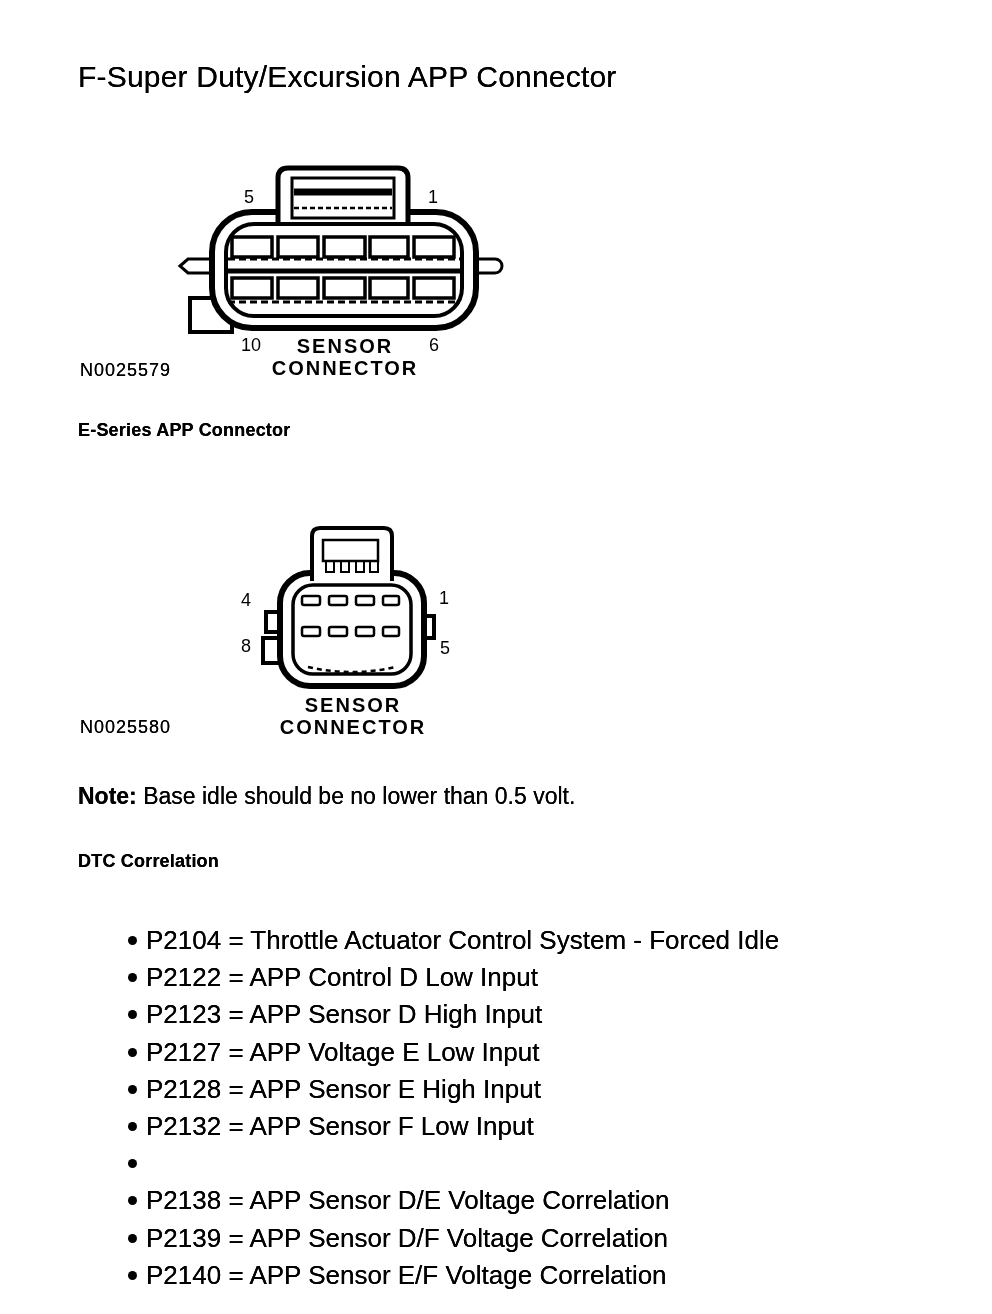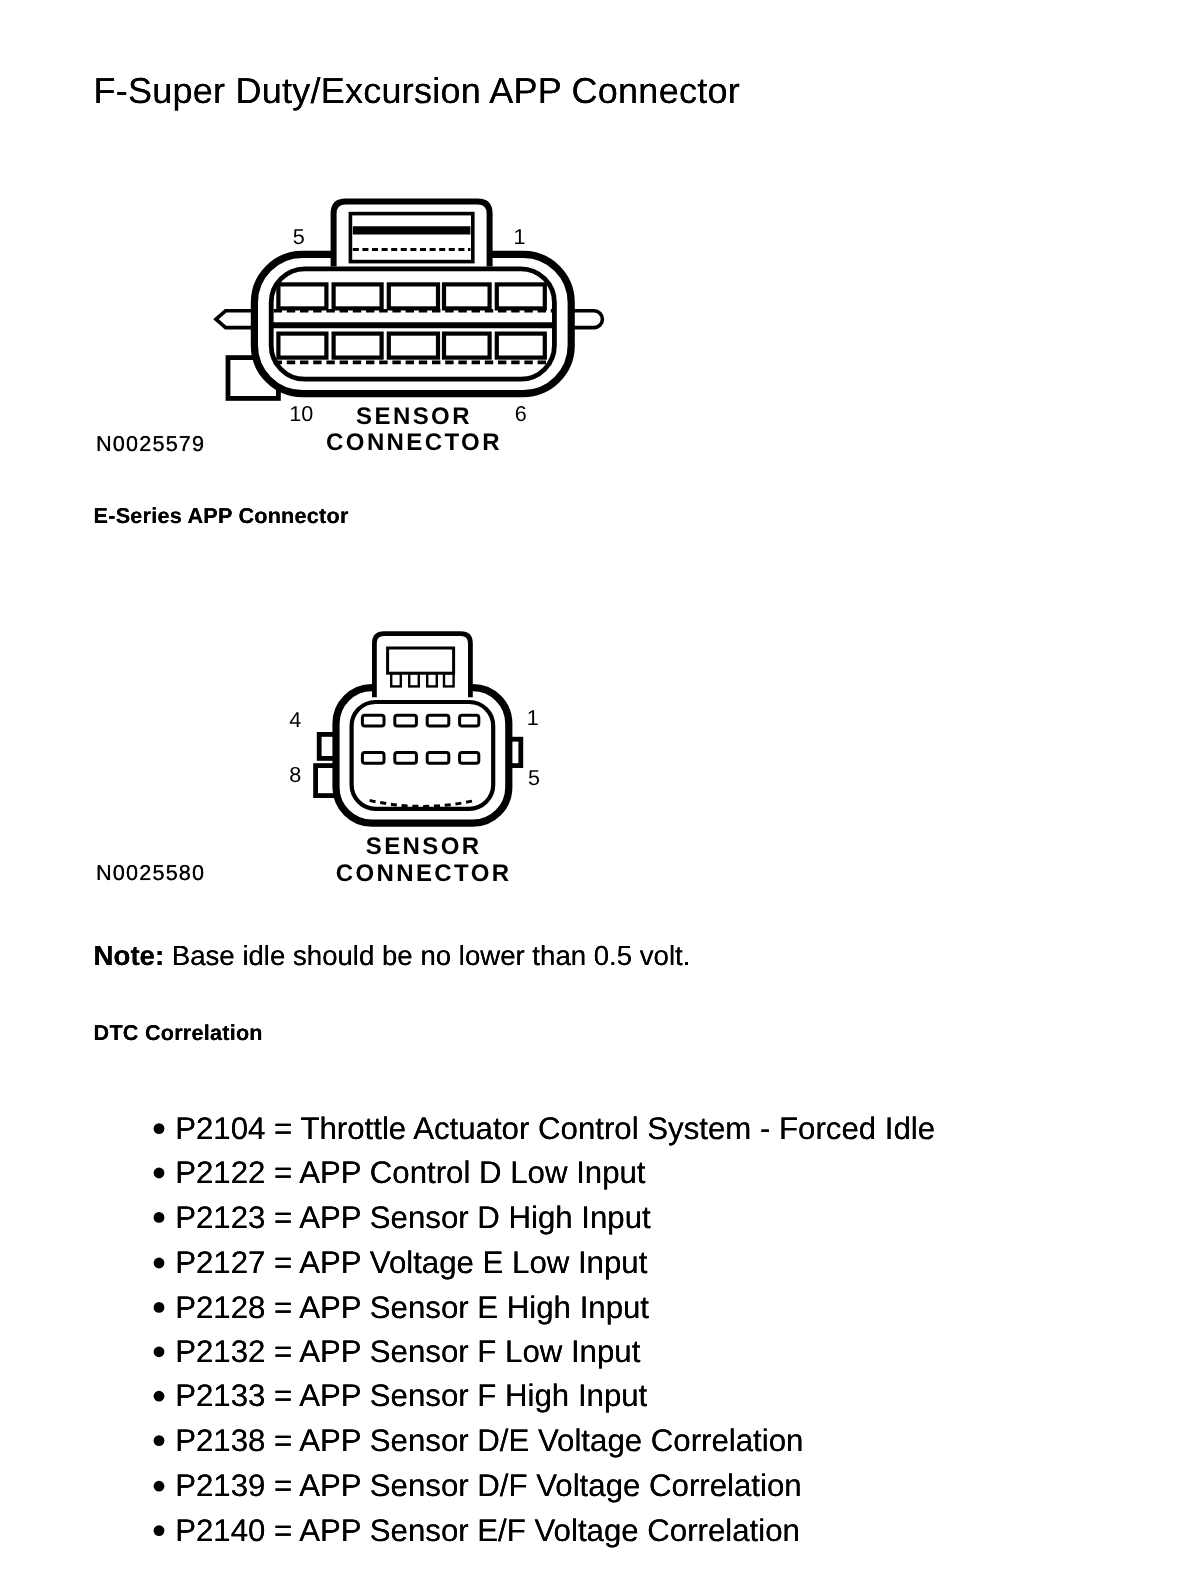--- a/index.html
+++ b/index.html
@@ -206,21 +206,20 @@
   <li>
     <span class="bullet"></span>
     <span>P2128 = APP Sensor E High Input</span>
   </li>
   <li>
     <span class="bullet"></span>
     <span>P2132 = APP Sensor F Low Input</span>
   </li>
   <li>
     <span class="bullet"></span>
-    <span>P2133 = APP Sensor F High Input</span>
   </li>
   <li>
     <span class="bullet"></span>
     <span>P2138 = APP Sensor D/E Voltage Correlation</span>
   </li>
   <li>
     <span class="bullet"></span>
     <span>P2139 = APP Sensor D/F Voltage Correlation</span>
   </li>
   <li>

